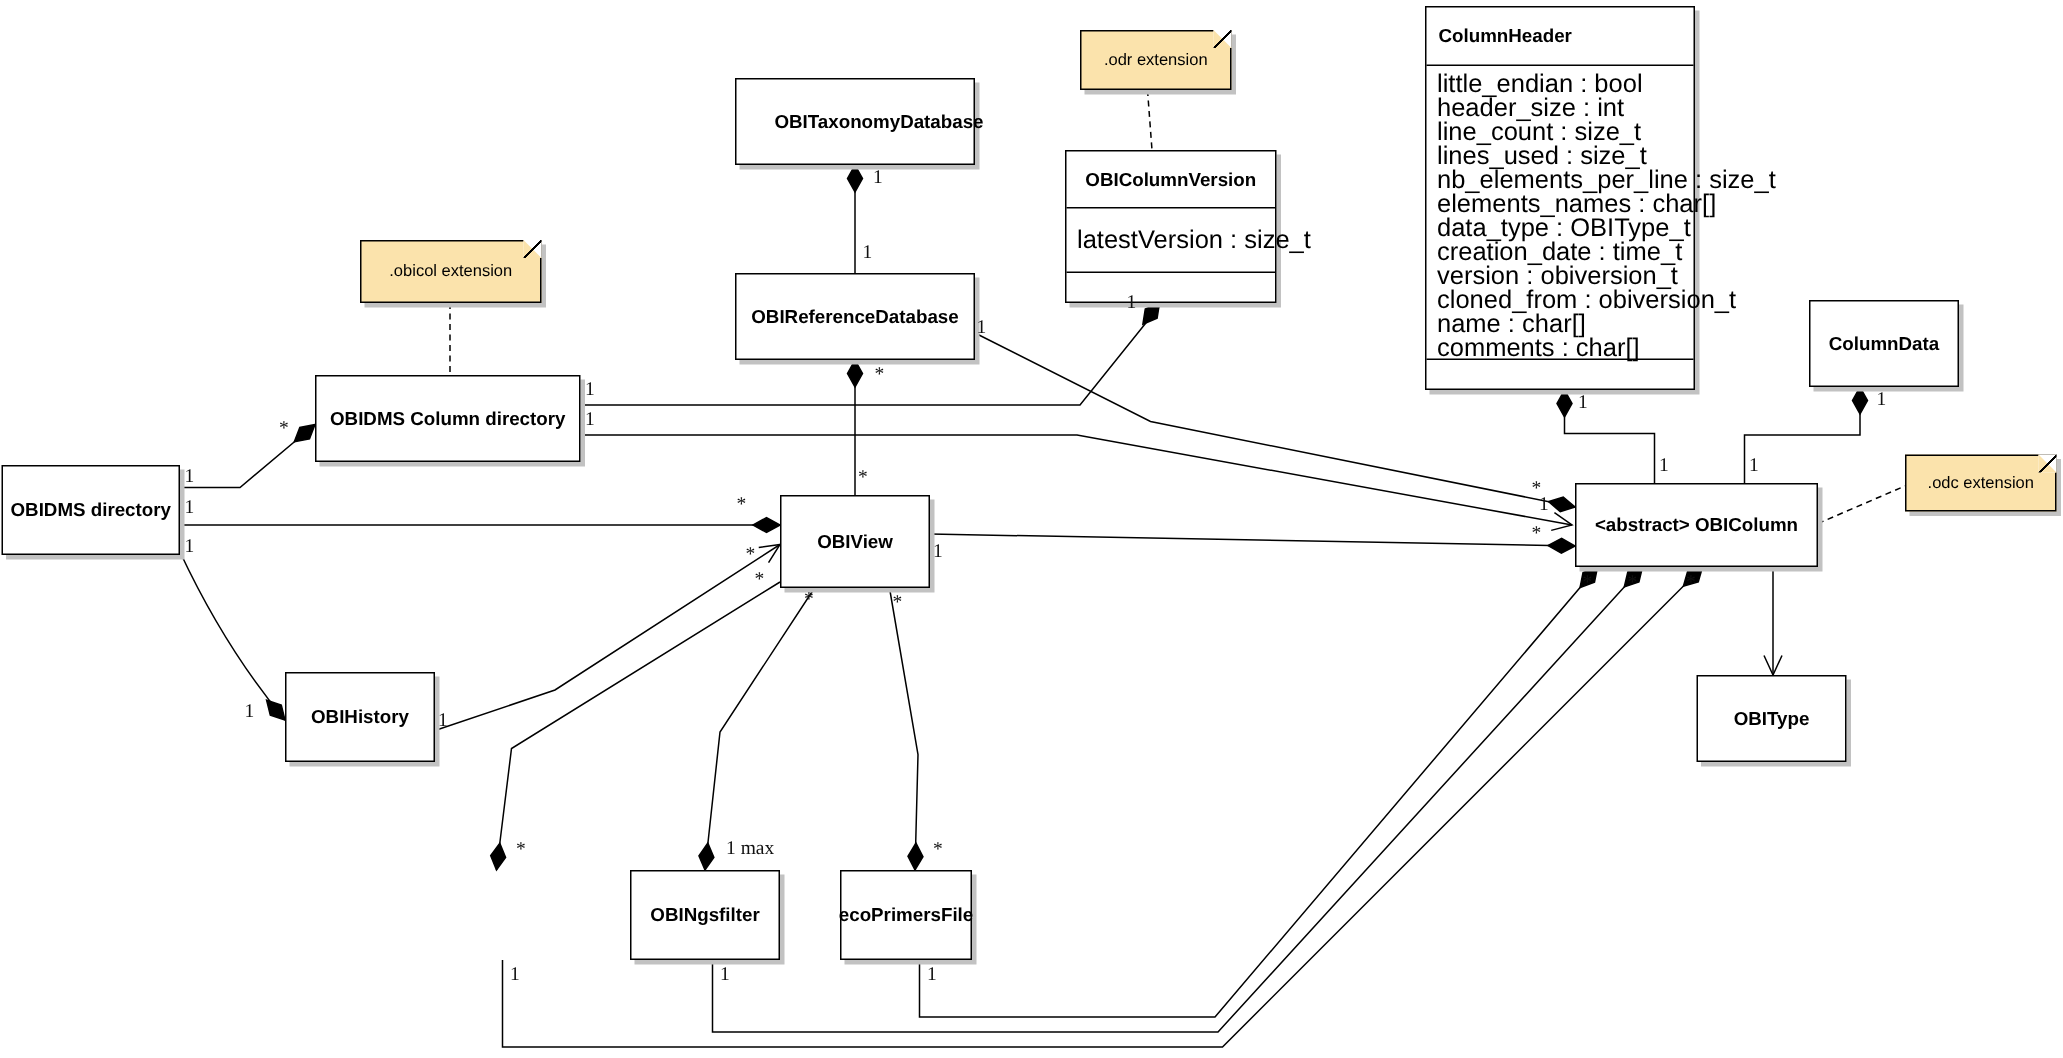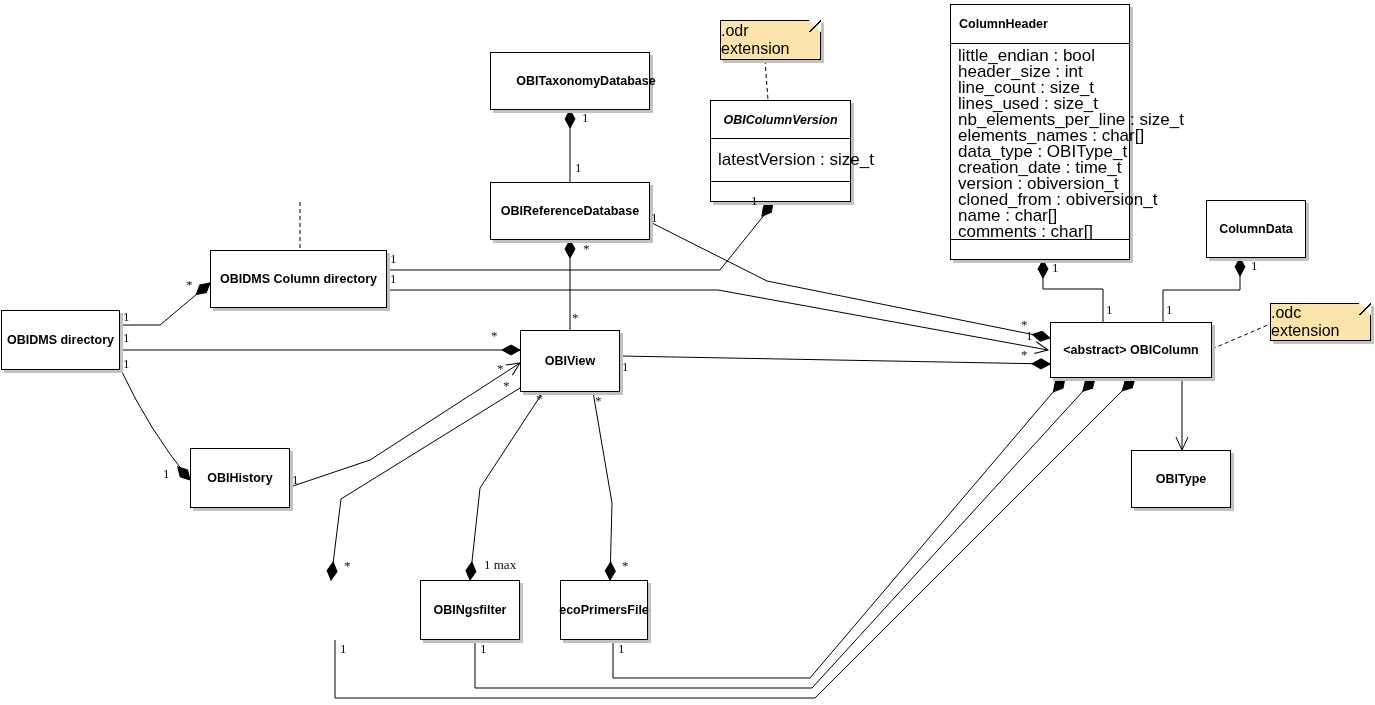--- a/index.html
+++ b/index.html
@@ -5,21 +5,21 @@
   html,body{margin:0;padding:0;background:#fff;}
   #canvas{position:relative;width:1375px;height:705px;background:#ffffff;overflow:hidden;
           font-family:"Liberation Sans","DejaVu Sans",sans-serif;}
   #wires{position:absolute;left:0;top:0;z-index:1;}
   .uml-box{position:absolute;background:#fff;border:1px solid #000;box-shadow:3px 3px 0 #c2c2c2;z-index:2;box-sizing:border-box;}
   .uml-title{display:flex;align-items:center;justify-content:center;font-weight:bold;font-size:12.5px;color:#000;height:100%;text-align:center;padding:0 3px;}
   .uml-title.left{justify-content:flex-start;padding-left:8px;text-align:left;}
   .compart{box-sizing:border-box;}
   .attr-line{font-size:17px;line-height:16px;white-space:nowrap;color:#000;}
   .note{position:absolute;background:#fbe3ac;border:1px solid #000;box-shadow:3px 3px 0 #c2c2c2;z-index:2;box-sizing:border-box;
-        display:flex;align-items:center;justify-content:center;font-size:16px;color:#000;}
+        display:flex;align-items:center;justify-content:center;font-size:11px;color:#000;}
   .note .fold{position:absolute;top:-1px;right:-1px;width:0;height:0;
         border-left:12px solid #fbe3ac;border-top:12px solid #fff;}
   .note .foldline{position:absolute;top:-1px;right:-1px;width:12px;height:12px;
         background:linear-gradient(to bottom right,transparent 48%,#000 48%,#000 56%,transparent 56%);}
   .mult{position:absolute;z-index:3;font-family:"Liberation Serif","DejaVu Serif",serif;font-size:13px;color:#111;white-space:nowrap;}
 </style>
 </head>
 <body>
 
 <div id="canvas">
@@ -135,21 +135,21 @@
 
   <div class="uml-box" style="left:490px;top:52px;width:160px;height:58px;padding-left:32px;">
     <div class="uml-title">OBITaxonomyDatabase</div>
   </div>
 
   <div class="uml-box" style="left:490px;top:182px;width:160px;height:58px;">
     <div class="uml-title">OBIReferenceDatabase</div>
   </div>
 
   <div class="uml-box" style="left:710px;top:100px;width:141px;height:102px;">
-    <div class="compart" style="height:38px;border-bottom:1px solid #000;font-style:italic;">
+    <div class="compart" style="height:38px;border-bottom:1px solid #000;">
       <div class="uml-title">OBIColumnVersion</div>
     </div>
     <div class="compart" style="height:43px;border-bottom:1px solid #000;padding:13px 0 0 7px;">
       <div class="attr-line">latestVersion : size_t</div>
     </div>
     <div class="compart" style="height:19px;"></div>
   </div>
 
   <div class="uml-box" style="left:950px;top:4px;width:180px;height:256px;">
     <div class="compart" style="height:39px;border-bottom:1px solid #000;">
@@ -202,20 +202,25 @@
   </div>
 
   <div class="uml-box" style="left:1050px;top:322px;width:162px;height:56px;">
     <div class="uml-title">&lt;abstract&gt; OBIColumn</div>
   </div>
 
   <div class="uml-box" style="left:1131px;top:450px;width:100px;height:58px;">
     <div class="uml-title">OBIType</div>
   </div>
 
+  <div class="note" style="left:240px;top:160px;width:121px;height:42px;">
+    <span>.obicol extension</span>
+    <div class="fold"></div>
+      <div class="foldline"></div>
+  </div>
   <div class="note" style="left:720px;top:20px;width:101px;height:40px;">
     <span>.odr extension</span>
     <div class="fold"></div>
       <div class="foldline"></div>
   </div>
   <div class="note" style="left:1270px;top:303px;width:101px;height:38px;">
     <span>.odc extension</span>
     <div class="fold"></div>
       <div class="foldline"></div>
   </div>

